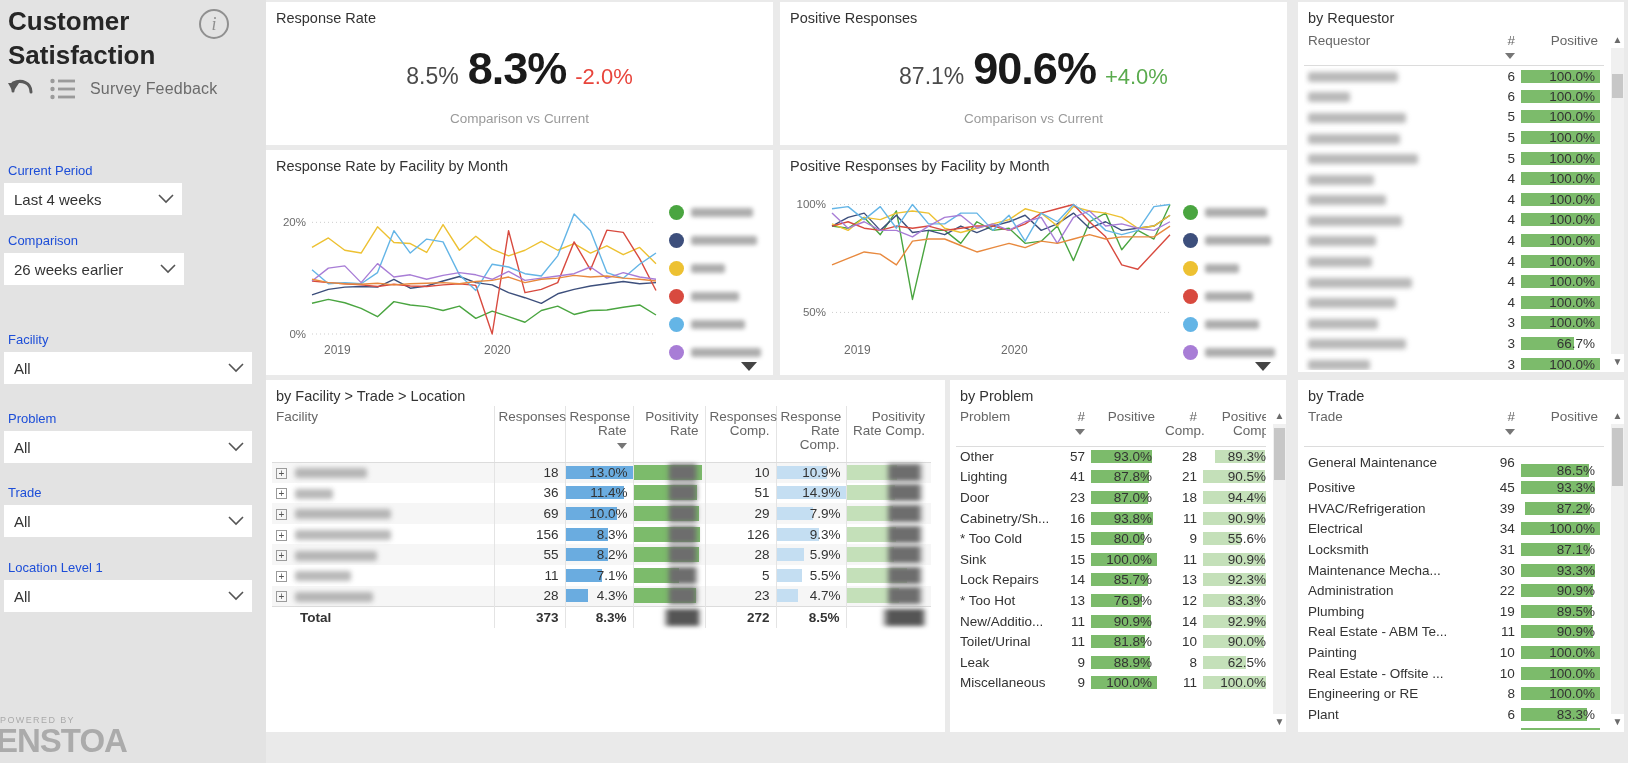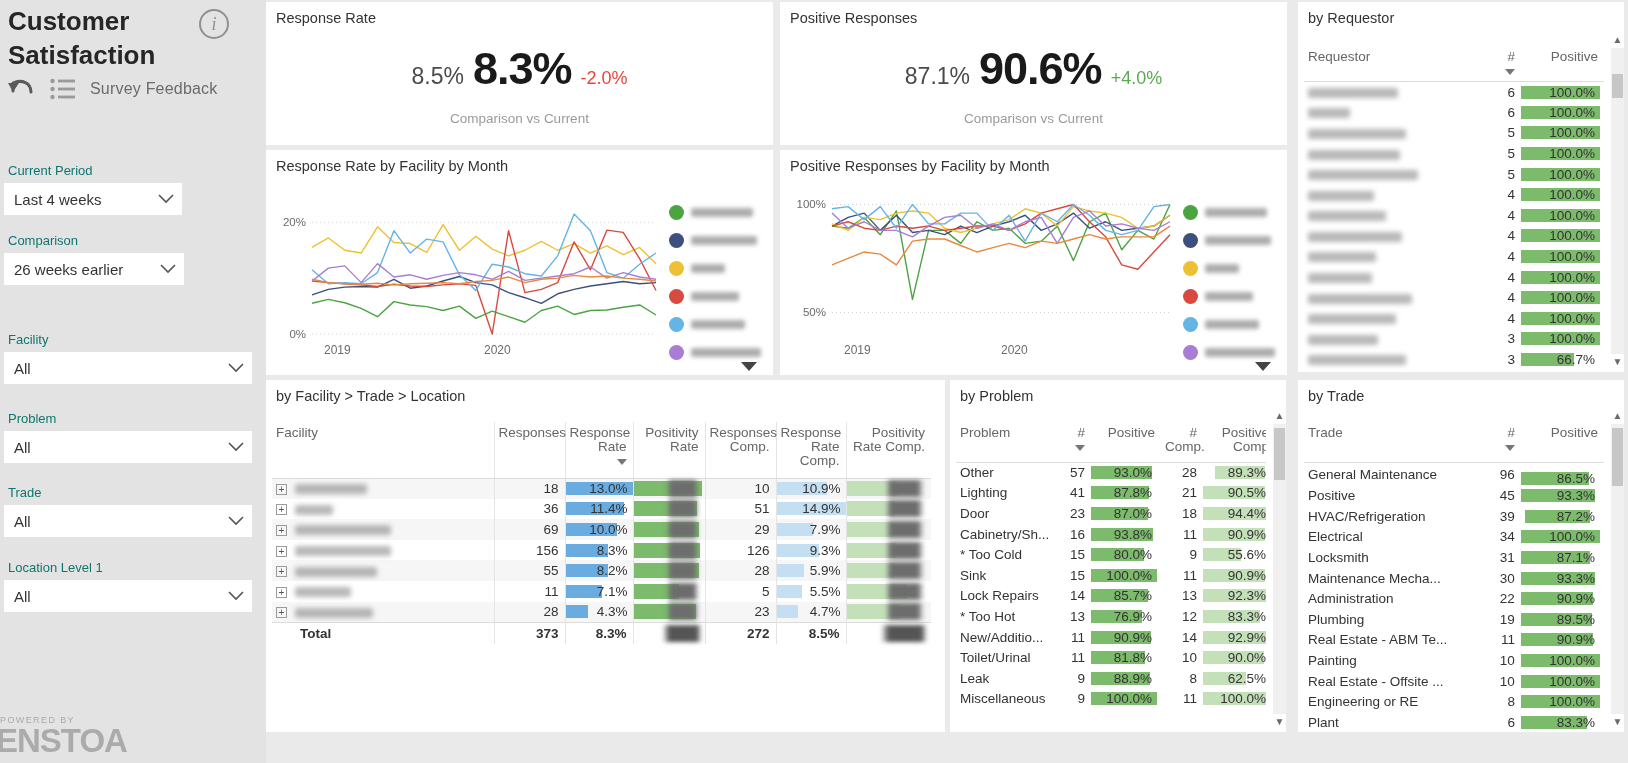--- a/index.html
+++ b/index.html
@@ -24,21 +24,21 @@
     border: 2px solid #909090; border-radius: 50%;
     color: #909090; font-size: 18px; font-style: italic;
     text-align: center; line-height: 26px; font-family: "Liberation Serif", serif;
   }
   .nav-row { position: absolute; left: 6px; top: 74px; display: flex; align-items: center; gap: 14px; }
   .back-icon { width: 30px; height: 30px; display: block; }
   .list-icon { width: 26px; height: 22px; display: block; }
   .nav-label { font-size: 16px; color: #6b6b6b; letter-spacing: .2px; }
 
   .filter-group { position: absolute; left: 0; width: 266px; }
-  .filter-label { font-size: 13px; color: #0f766e; margin: 0 0 5px 8px; }
+  .filter-label { font-size: 13px; color: #1d4ed8; margin: 0 0 5px 8px; }
   .filter-select {
     position: relative; margin-left: 4px; height: 32px; background: #fff;
     display: flex; align-items: center; padding: 0 8px 0 10px;
     font-size: 15px; color: #333; cursor: pointer;
   }
   .filter-select .val { flex: 1; white-space: nowrap; overflow: hidden; }
   .chev { width: 16px; height: 10px; flex: 0 0 auto; }
 
   .powered {
     position: absolute; left: 0; bottom: 6px; width: 200px; opacity: .42;
@@ -48,35 +48,35 @@
 
   
   .card { position: absolute; background: #fff; }
   .card-title { font-size: 14.5px; color: #333; padding: 8px 0 0 10px; }
 
   
   .kpi-body { display: flex; flex-direction: column; align-items: center; justify-content: center; height: calc(100% - 26px); }
   .kpi-row { display: flex; align-items: baseline; gap: 9px; }
   .kpi-prev { font-size: 23px; color: #4a4a4a; font-weight: 300; }
   .kpi-main { font-size: 45px; color: #1a1a1a; font-weight: 600; letter-spacing: -1px; }
-  .kpi-delta { font-size: 18px; margin-top: 20px; }
+  .kpi-delta { font-size: 22px; margin-top: 20px; }
   .kpi-sub { font-size: 13.5px; color: #9a9a9a; margin-top: 16px; }
 
   
   .chart-area { position: absolute; left: 0; top: 26px; right: 0; bottom: 0; }
   .legend { position: absolute; right: 8px; top: 22px; width: 96px; }
   .legend-item { display: flex; align-items: center; gap: 7px; height: 28px; }
   .legend-dot { width: 15px; height: 15px; border-radius: 50%; flex: 0 0 auto; }
   .legend-text { height: 9px; border-radius: 2px; filter: blur(2.1px); opacity: .72; }
   .legend-more { position: absolute; right: 16px; bottom: 4px; width: 0; height: 0;
     border-left: 8px solid transparent; border-right: 8px solid transparent; border-top: 9px solid #444; cursor: pointer; }
 
   
   .tbl-title { font-size: 14.5px; color: #333; padding: 8px 0 2px 10px; }
-  table.grid { border-collapse: collapse; width: 100%; font-size: 13.5px; table-layout: fixed; margin-top: 16px; }
+  table.grid { border-collapse: collapse; width: 100%; font-size: 13.5px; table-layout: fixed; }
   table.grid th {
     font-weight: normal; color: #666; text-align: right; vertical-align: top;
     padding: 4px 6px 3px 4px; border-bottom: 1px solid #dcdcdc; line-height: 14px;
   }
   table.grid th.lft { text-align: left; }
   table.grid td { padding: 2px 6px 2px 4px; text-align: right; color: #333; height: 20.6px; white-space: nowrap; }
   table.grid td.lft { text-align: left; }
   .vline { border-left: 1px solid #e4e4e4; }
   .sort-tri { display: inline-block; width: 0; height: 0; border-left: 5px solid transparent; border-right: 5px solid transparent; border-top: 6px solid #767676; }
 
@@ -825,21 +825,21 @@
             <tr style="height:40px">
           <th class="lft">Trade</th>
           <th><span>#</span><br><span class="sort-tri"></span></th>
           <th>Positive</th>
         </tr>
           </thead>
         <tbody id="trade-body">
             <tr>
               <td class="lft">General Maintenance</td>
               <td>96</td>
-              <td style="padding:8px 4px 0 0">
+              <td style="padding:16px 4px 0 0">
                 <div class="databar"><span class="fill" style="left:0;width:86.5%;background:#7cbb6b"></span><span class="txt">86.5%</span></div>
               </td>
             </tr>
             <tr>
               <td class="lft">Positive</td>
               <td>45</td>
               <td style="padding:0 4px 0 0">
                 <div class="databar"><span class="fill" style="left:0;width:93.3%;background:#7cbb6b"></span><span class="txt">93.3%</span></div>
               </td>
             </tr>

